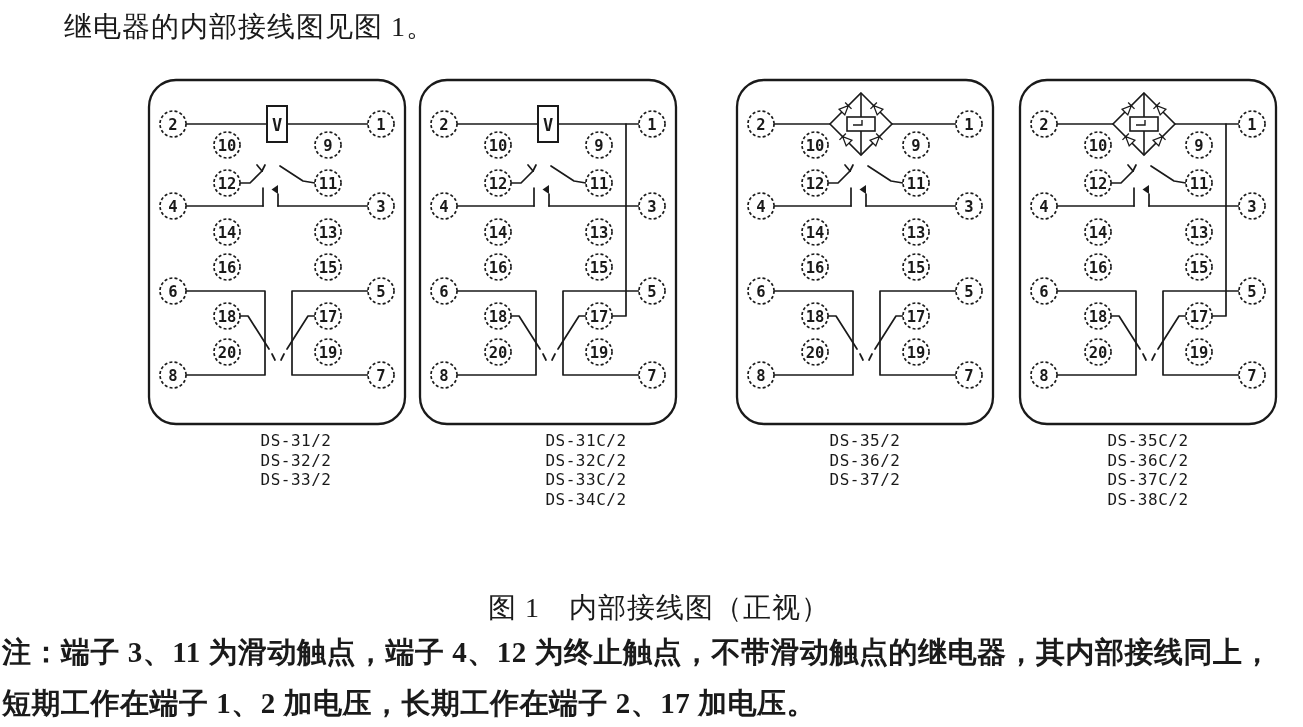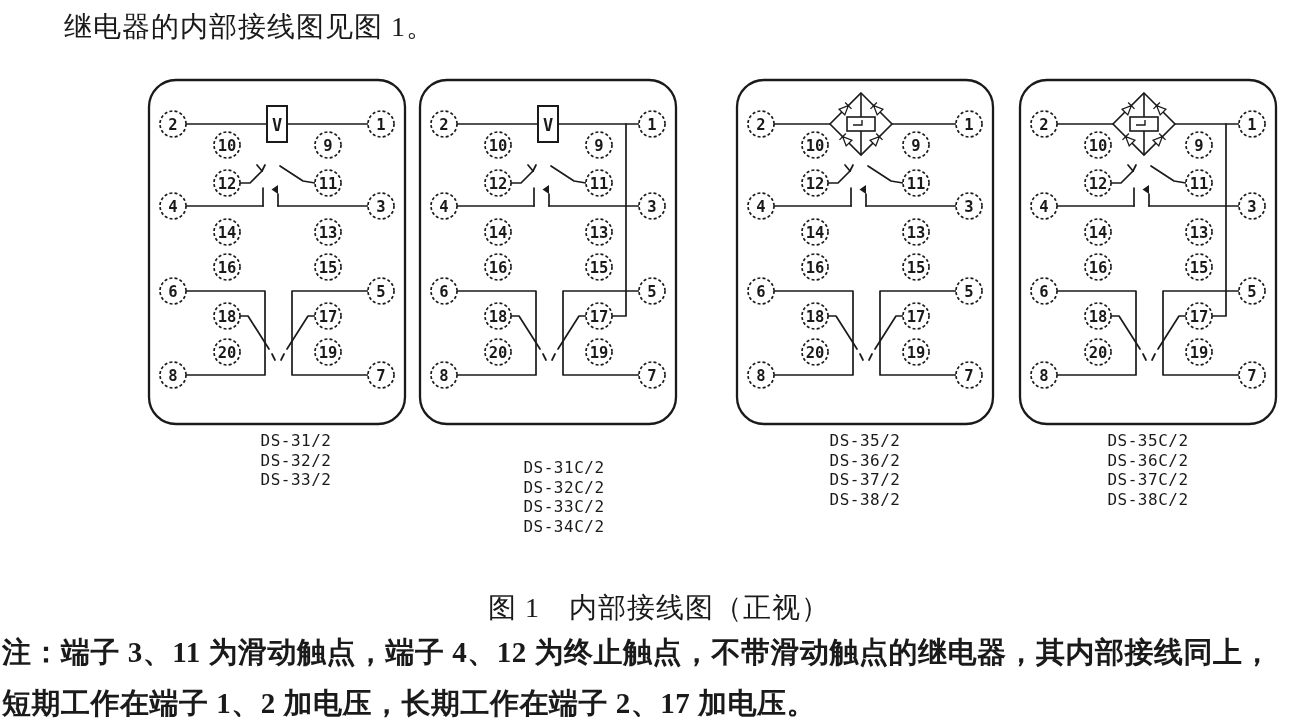--- a/index.html
+++ b/index.html
@@ -230,21 +230,21 @@
       </g>
       <g>
         <circle cx="26" cy="297" r="13" fill="#fff" stroke="#1a1a1a" stroke-width="1.7" stroke-dasharray="3 2.2"></circle>
         <text x="26" y="297.5" text-anchor="middle" dominant-baseline="central" font-family="&quot;DejaVu Sans Mono&quot;,&quot;Liberation Mono&quot;,monospace" font-size="15.5" font-weight="bold" fill="#1a1a1a">8</text>
       </g>
       <g>
         <circle cx="234" cy="297" r="13" fill="#fff" stroke="#1a1a1a" stroke-width="1.7" stroke-dasharray="3 2.2"></circle>
         <text x="234" y="297.5" text-anchor="middle" dominant-baseline="central" font-family="&quot;DejaVu Sans Mono&quot;,&quot;Liberation Mono&quot;,monospace" font-size="15.5" font-weight="bold" fill="#1a1a1a">7</text>
       </g>
     </svg>
-    <div class="model-label" style="left: 434px; margin-top: 27px;"><div>DS-31C/2</div><div>DS-32C/2</div><div>DS-33C/2</div><div>DS-34C/2</div></div>
+    <div class="model-label" style="left: 456px;"><div>DS-31C/2</div><div>DS-32C/2</div><div>DS-33C/2</div><div>DS-34C/2</div></div>
     <svg width="260" height="348" viewBox="0 0 260 348" class="panel" style="left: 735px;">
       <rect x="2" y="2" width="256" height="344" rx="27" ry="27" fill="none" stroke="#1a1a1a" stroke-width="2.3"></rect>
       <g stroke="#1a1a1a" stroke-width="1.7" fill="none" stroke-linecap="round" stroke-linejoin="round">
         <polyline points="39,46 95,46"></polyline>
         <polyline points="157,46 221,46"></polyline>
         <polyline points="93,105 103,105 115,93"></polyline>
         <polyline points="115,93 110,87"></polyline>
         <polyline points="115,93 118,87"></polyline>
         <polyline points="116,110 116,128"></polyline>
         <polyline points="39,128 116,128"></polyline>
@@ -355,21 +355,21 @@
       </g>
       <g>
         <circle cx="26" cy="297" r="13" fill="#fff" stroke="#1a1a1a" stroke-width="1.7" stroke-dasharray="3 2.2"></circle>
         <text x="26" y="297.5" text-anchor="middle" dominant-baseline="central" font-family="&quot;DejaVu Sans Mono&quot;,&quot;Liberation Mono&quot;,monospace" font-size="15.5" font-weight="bold" fill="#1a1a1a">8</text>
       </g>
       <g>
         <circle cx="234" cy="297" r="13" fill="#fff" stroke="#1a1a1a" stroke-width="1.7" stroke-dasharray="3 2.2"></circle>
         <text x="234" y="297.5" text-anchor="middle" dominant-baseline="central" font-family="&quot;DejaVu Sans Mono&quot;,&quot;Liberation Mono&quot;,monospace" font-size="15.5" font-weight="bold" fill="#1a1a1a">7</text>
       </g>
     </svg>
-    <div class="model-label" style="left: 735px;"><div>DS-35/2</div><div>DS-36/2</div><div>DS-37/2</div><div>DS-38/2</div></div>
+    <div class="model-label" style="left: 735px;"><div>DS-35/2</div><div>DS-36/2</div><div>DS-37/2</div></div>
     <svg width="260" height="348" viewBox="0 0 260 348" class="panel" style="left: 1018px;">
       <rect x="2" y="2" width="256" height="344" rx="27" ry="27" fill="none" stroke="#1a1a1a" stroke-width="2.3"></rect>
       <g stroke="#1a1a1a" stroke-width="1.7" fill="none" stroke-linecap="round" stroke-linejoin="round">
         <polyline points="39,46 95,46"></polyline>
         <polyline points="157,46 221,46"></polyline>
         <polyline points="93,105 103,105 115,93"></polyline>
         <polyline points="115,93 110,87"></polyline>
         <polyline points="115,93 118,87"></polyline>
         <polyline points="116,110 116,128"></polyline>
         <polyline points="39,128 116,128"></polyline>

